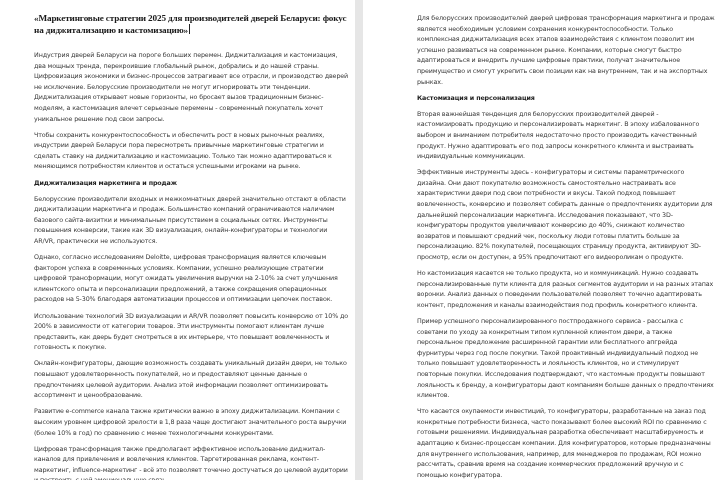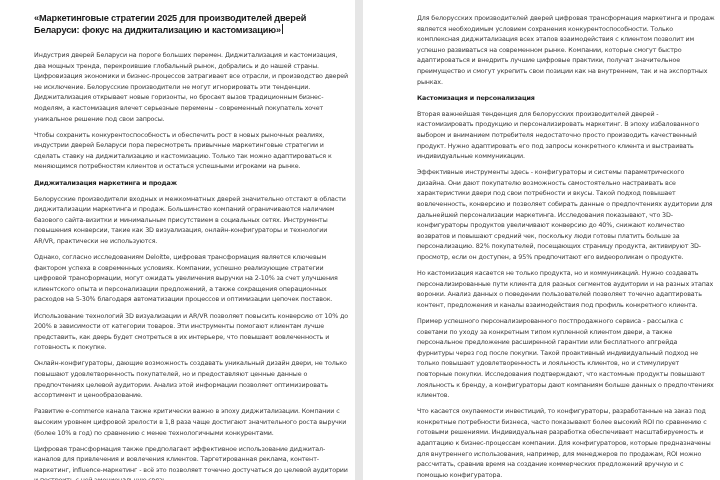--- a/index.html
+++ b/index.html
@@ -11,21 +11,21 @@
   .page {
     position: absolute; top: 0; height: 480px; background: #ffffff;
     overflow: hidden;
   }
   #page-left { left: 0; width: 355px; }
   #page-right { left: 363px; width: 357px; }
   .content { position: absolute; }
   #page-left .content { left: 34px; top: 13px; width: 316px; }
   #page-right .content { left: 54px; top: 13px; width: 298px; }
   .doc-title {
-    font-family: Liberation Sans, sans-serif;
+    font-family: Liberation Serif, serif;
     font-weight: bold; font-size: 9.2px; line-height: 11px;
     color: #1b1b1b; margin: 0 0 14px 0; letter-spacing: -0.15px;
   }
   .cursor { display: inline-block; width: 1px; height: 10px; background: #222; vertical-align: -1px; margin-left: 1px; }
   p.para {
     font-family: "DejaVu Sans", sans-serif;
     font-size: 6.35px; line-height: 10.6px; color: #3a3a3a;
     margin: 0 0 5.5px 0; letter-spacing: -0.12px;
   }
   h3.subhead {

